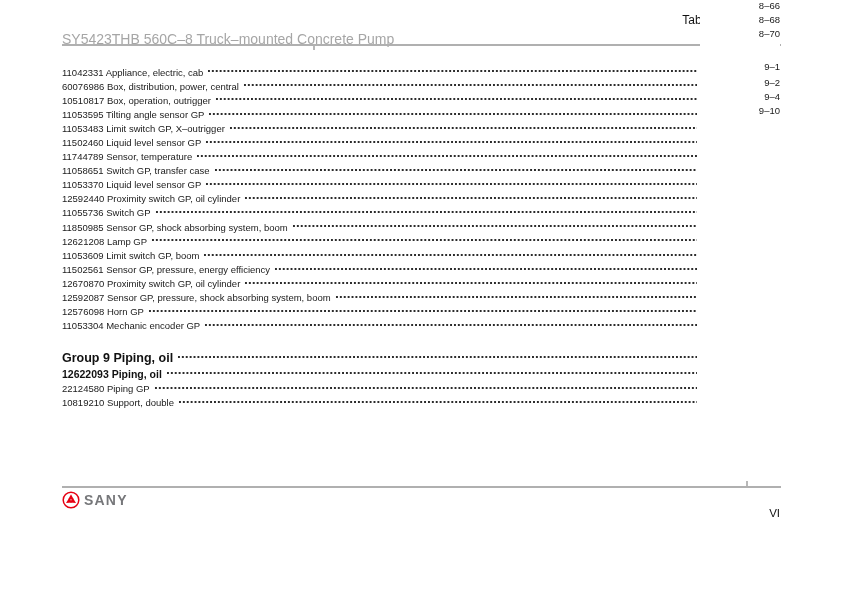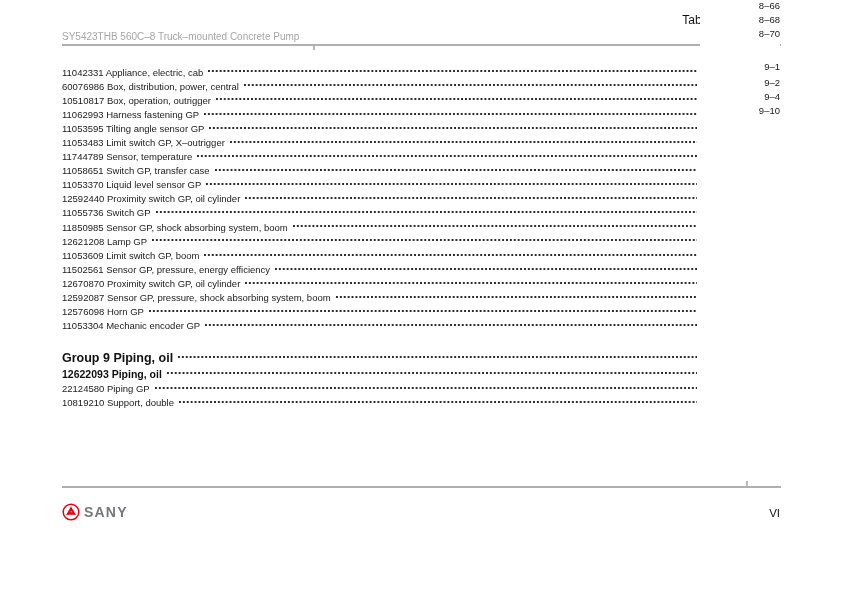--- a/index.html
+++ b/index.html
@@ -30,21 +30,21 @@
   .header-row2 {
     position: absolute;
     top: 31px;
     left: 62px;
     right: 62px;
     display: flex;
     justify-content: space-between;
     align-items: baseline;
   }
   .header-model {
-    font-size: 10px;
+    font-size: 14px;
     color: #a6a6a6;
   }
   .header-book {
     font-size: 10px;
     color: #a9a9a9;
     letter-spacing: 0.4px;
   }
   .header-rule {
     position: absolute;
     top: 44px;
@@ -131,21 +131,21 @@
     left: 62px;
     right: 62px;
     display: flex;
     justify-content: space-between;
     align-items: flex-start;
   }
   .logo {
     display: flex;
     align-items: center;
     gap: 4px;
-    margin-top: 15px;
+    margin-top: 3px;
   }
   .logo-text {
     font-size: 14px;
     font-weight: 700;
     color: #76777a;
     letter-spacing: 1.2px;
   }
   .page-number {
     font-size: 11.5px;
     color: #111111;
@@ -175,33 +175,33 @@
         <span class="label">60076986 Box, distribution, power, central</span>
         <span class="leader"></span>
         <span class="page">8–30</span>
       </div>
       <div class="toc-row normal">
         <span class="label">10510817 Box, operation, outrigger</span>
         <span class="leader"></span>
         <span class="page">8–32</span>
       </div>
       <div class="toc-row normal">
-        <span class="label">11062993 Harness fastening GP</span>
-        <span class="leader"></span>
-        <span class="page">8–36</span>
-      </div>
-      <div class="toc-row normal">
         <span class="label">11053595 Tilting angle sensor GP</span>
         <span class="leader"></span>
         <span class="page">8–38</span>
       </div>
       <div class="toc-row normal">
         <span class="label">11053483 Limit switch GP, X–outrigger</span>
         <span class="leader"></span>
         <span class="page">8–40</span>
+      </div>
+      <div class="toc-row normal">
+        <span class="label">11502460 Liquid level sensor GP</span>
+        <span class="leader"></span>
+        <span class="page">8–42</span>
       </div>
       <div class="toc-row normal">
         <span class="label">11744789 Sensor, temperature</span>
         <span class="leader"></span>
         <span class="page">8–46</span>
       </div>
       <div class="toc-row normal">
         <span class="label">11058651 Switch GP, transfer case</span>
         <span class="leader"></span>
         <span class="page">8–48</span>

